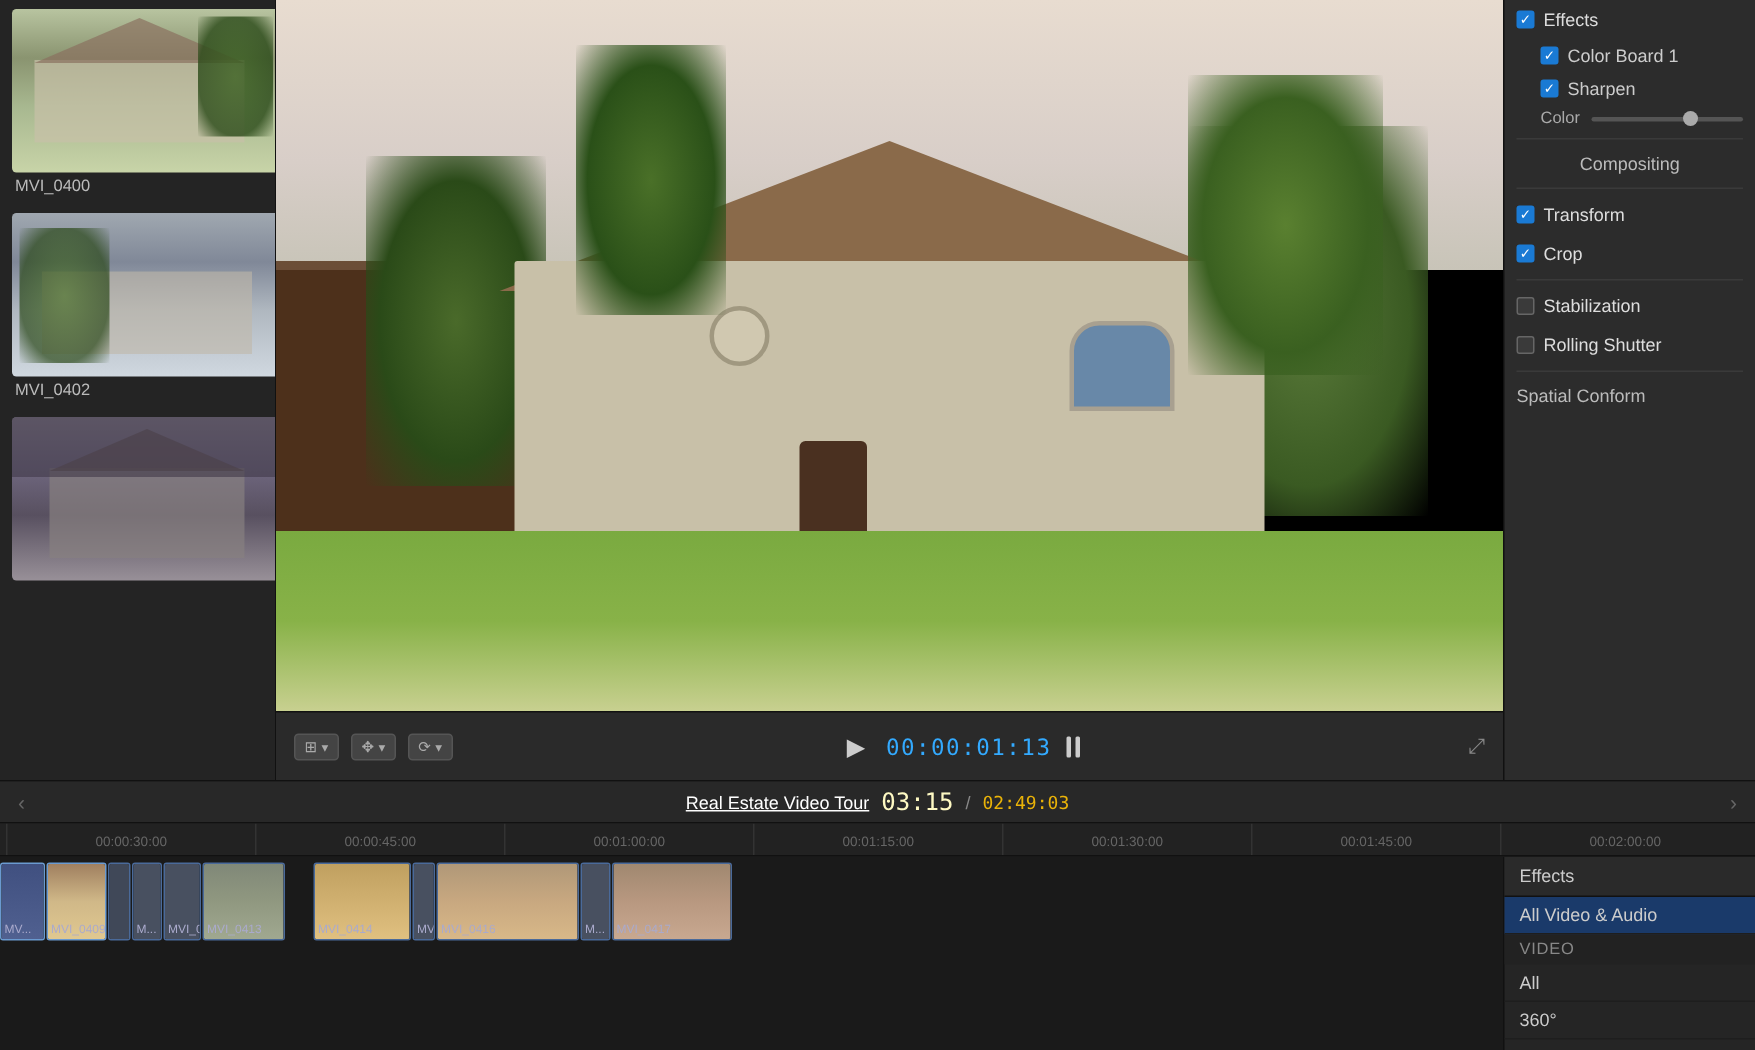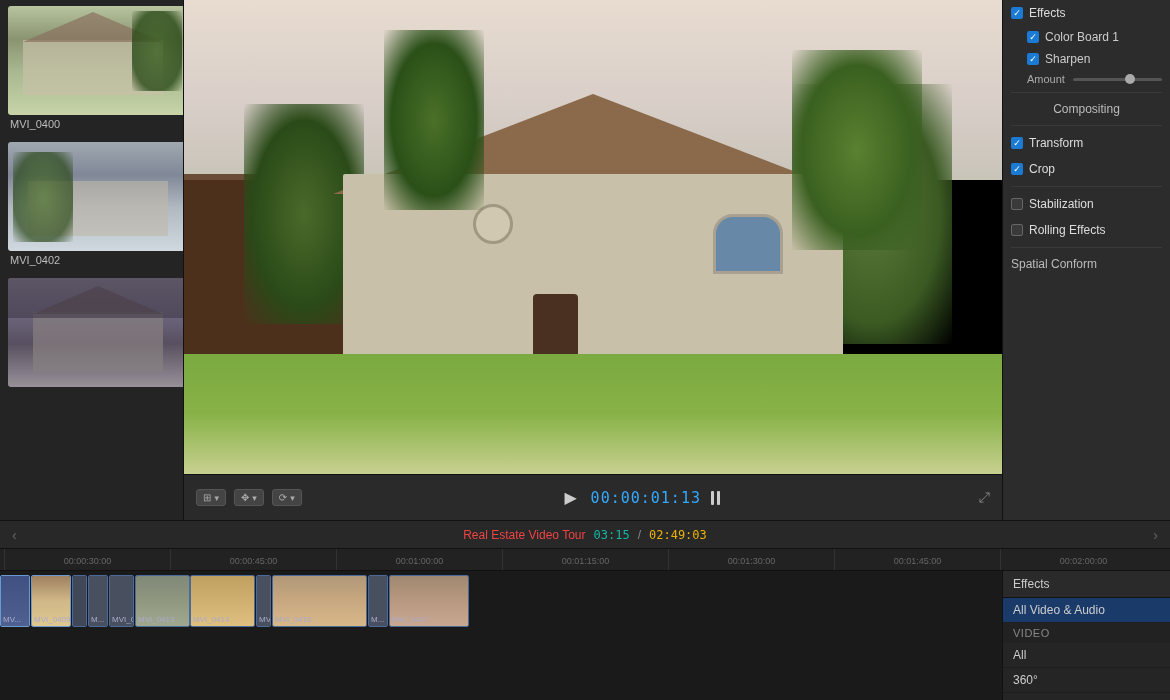--- a/index.html
+++ b/index.html
@@ -337,28 +337,29 @@
       height: 28px;
       background: #282828;
       display: flex;
       align-items: center;
       justify-content: space-between;
       padding: 0 12px;
       border-bottom: 1px solid #111;
     }
 
     .timeline-title {
-      color: #ef4444;
+      color: #ffffff;
       font-size: 12px;
       font-weight: 500;
+      text-decoration: underline;
     }
 
     .timeline-timecode {
-      color: #14b8a6;
-      font-size: 12px;
+      color: #fef9c3;
+      font-size: 16px;
       font-family: monospace;
     }
 
     .timeline-nav {
       display: flex;
       align-items: center;
       gap: 8px;
     }
 
     .nav-arrow {
@@ -593,21 +594,21 @@
       <div class="checkbox-blue"></div>
       <span>Color Board 1</span>
     </div>
 
     <div class="indent-item">
       <div class="checkbox-blue"></div>
       <span>Sharpen</span>
     </div>
 
     <div class="amount-row">
-      <span>Amount</span>
+      <span>Color</span>
       <div class="slider-track">
         <div class="slider-thumb"></div>
       </div>
     </div>
 
     <div class="divider"></div>
 
     <div class="compositing-label">
       <span>Compositing</span>
     </div>
@@ -627,21 +628,21 @@
 
     <div class="divider"></div>
 
     <div class="inspector-header">
       <div class="checkbox-empty"></div>
       <span>Stabilization</span>
     </div>
 
     <div class="inspector-header">
       <div class="checkbox-empty"></div>
-      <span>Rolling Effects</span>
+      <span>Rolling Shutter</span>
     </div>
 
     <div class="divider"></div>
 
     <div class="section-label">
       <span>Spatial Conform</span>
     </div>
   </div>
 </div>
 
@@ -690,21 +691,21 @@
           <span class="clip-mini-label">M...</span>
         </div>
         <div class="timeline-clip" style="width:25px;margin-left:1px;">
           <div style="width:100%;height:100%;background:#485060;"></div>
           <span class="clip-mini-label">MVI_0...</span>
         </div>
         <div class="timeline-clip" style="width:55px;margin-left:1px;">
           <div style="width:100%;height:100%;" class="clip-0413"></div>
           <span class="clip-mini-label">MVI_0413</span>
         </div>
-        <div class="timeline-clip" style="width:65px;margin-left:0;">
+        <div class="timeline-clip" style="width:65px;margin-left:19px;">
           <div style="width:100%;height:100%;" class="clip-0414"></div>
           <span class="clip-mini-label">MVI_0414</span>
         </div>
         <div class="timeline-clip" style="width:15px;margin-left:1px;">
           <div style="width:100%;height:100%;background:#485060;"></div>
           <span class="clip-mini-label">MVI...</span>
         </div>
         <div class="timeline-clip" style="width:95px;margin-left:1px;">
           <div style="width:100%;height:100%;" class="clip-0416"></div>
           <span class="clip-mini-label">MVI_0416</span>

